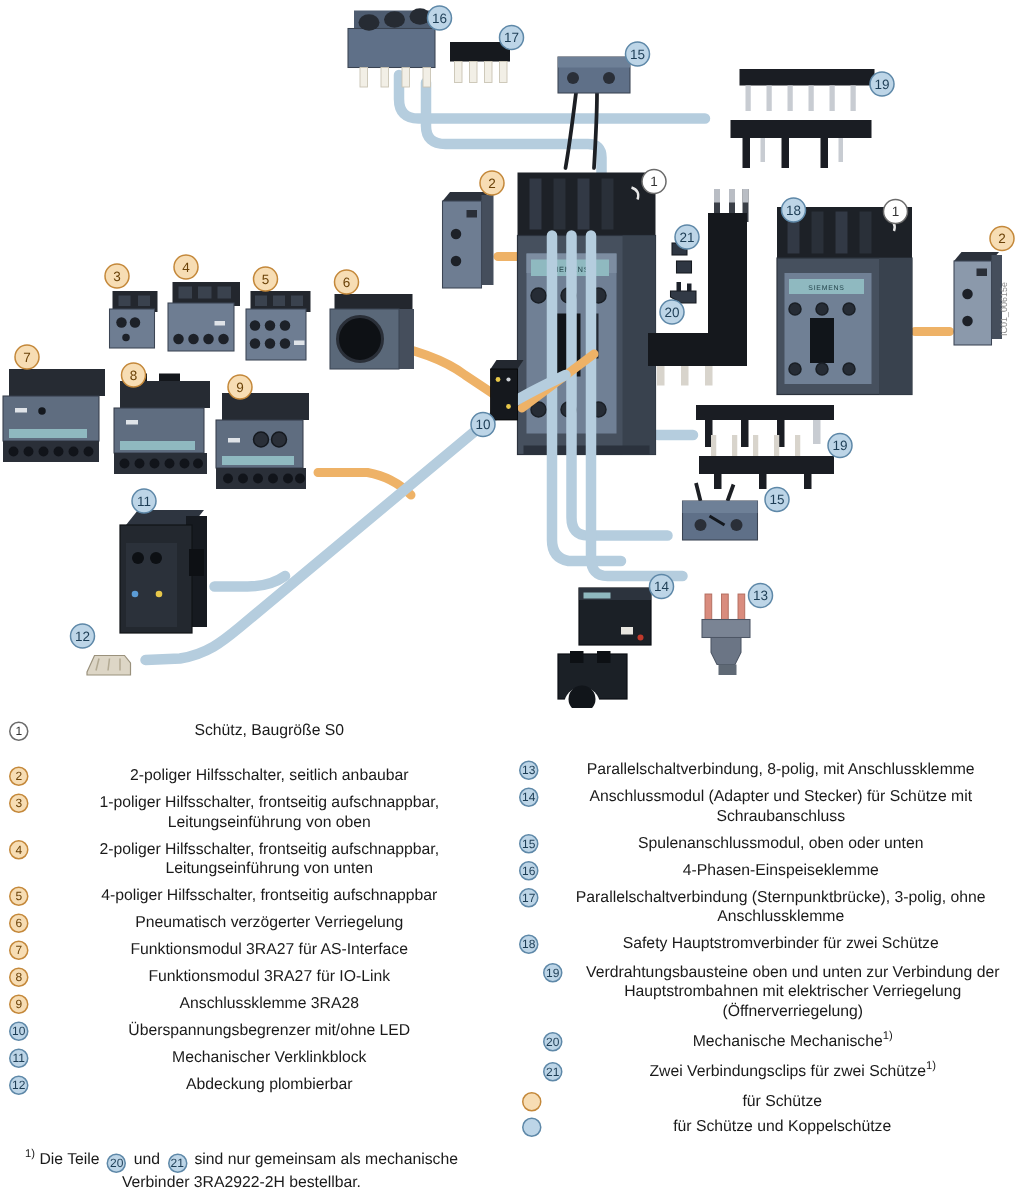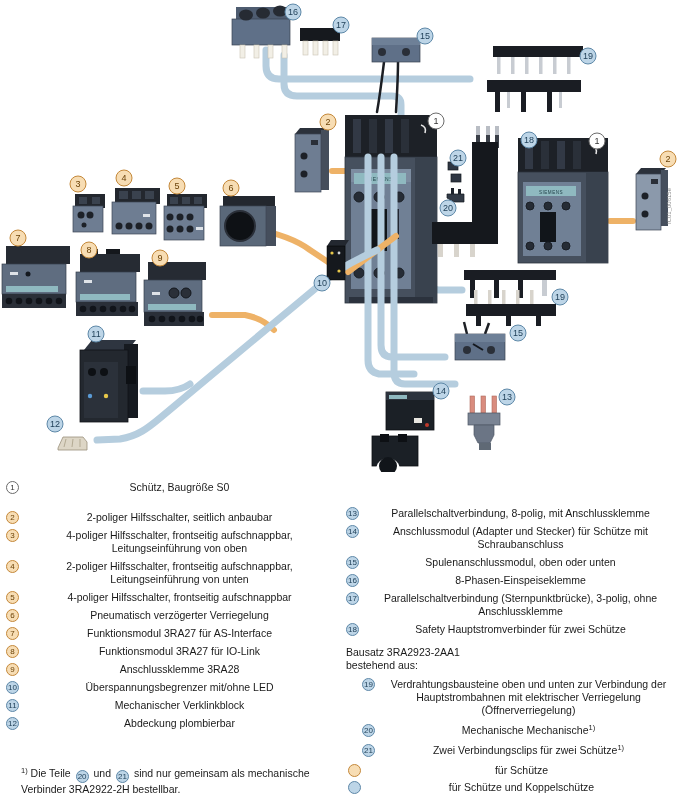--- a/index.html
+++ b/index.html
@@ -15,21 +15,21 @@
   .cb.orange{background:#f7ddb4;border:1px solid #c4883a;color:#6b4208;}
   .cb.blue{background:#bdd5e7;border:1px solid #5e88a8;color:#1d3d55;}
   .cb.white{background:#ffffff;border:1px solid #6b6b6b;color:#333;}
   .txt{flex:1;text-align:center;}
   sup{font-size:7.5px;vertical-align:super;line-height:0;}
   .kit-head{margin-top:10px;margin-bottom:2px;}
   .kit-items{margin-left:16px;margin-top:6px;}
   .kit-items .li{margin-bottom:7px;}
   .colorkey{margin-top:6px;margin-left:2px;}
   .colorkey .li{margin-bottom:4px;}
-  #footnote{position:absolute;left:21px;top:767px;width:310px;font-size:10.5px;line-height:13px;}
+  #footnote{position:absolute;left:6px;top:767px;width:310px;font-size:10.5px;line-height:13px;text-align:center;}
   #footnote .cb{margin:0 2px;vertical-align:-2px;display:inline-flex;}
   svg text{font-family:"Liberation Sans",sans-serif;}
   .co circle{stroke-width:1;}
   .co.orange circle{fill:#f7ddb4;stroke:#c4883a;}
   .co.blue circle{fill:#bdd5e7;stroke:#5e88a8;}
   .co.white circle{fill:#ffffff;stroke:#6b6b6b;}
   .co text{font-size:9px;text-anchor:middle;}
   .co.orange text{fill:#6b4208;}
   .co.blue text{fill:#1d3d55;}
   .co.white text{fill:#333;}
@@ -467,21 +467,21 @@
   <div class="li gap">
       <span class="cb white">1</span>
       <span class="txt">Schütz, Baugröße S0</span>
     </div>
   <div class="li">
       <span class="cb orange">2</span>
       <span class="txt">2-poliger Hilfsschalter, seitlich anbaubar</span>
     </div>
   <div class="li">
       <span class="cb orange">3</span>
-      <span class="txt">4-poliger Hilfsschalter, frontseitig aufschnappbar, Leitungseinführung von oben</span>
+      <span class="txt">1-poliger Hilfsschalter, frontseitig aufschnappbar, Leitungseinführung von oben</span>
     </div>
   <div class="li">
       <span class="cb orange">4</span>
       <span class="txt">2-poliger Hilfsschalter, frontseitig aufschnappbar, Leitungseinführung von unten</span>
     </div>
   <div class="li">
       <span class="cb orange">5</span>
       <span class="txt">4-poliger Hilfsschalter, frontseitig aufschnappbar</span>
     </div>
   <div class="li">
@@ -522,35 +522,31 @@
   <div class="li">
       <span class="cb blue">14</span>
       <span class="txt">Anschlussmodul (Adapter und Stecker) für Schütze mit Schraubanschluss</span>
     </div>
   <div class="li">
       <span class="cb blue">15</span>
       <span class="txt">Spulenanschlussmodul, oben oder unten</span>
     </div>
   <div class="li">
       <span class="cb blue">16</span>
-      <span class="txt">8-Phasen-Einspeiseklemme</span>
+      <span class="txt">4-Phasen-Einspeiseklemme</span>
     </div>
   <div class="li">
       <span class="cb blue">17</span>
       <span class="txt">Parallelschaltverbindung (Sternpunktbrücke), 3-polig, ohne Anschlussklemme</span>
     </div>
   <div class="li">
       <span class="cb blue">18</span>
       <span class="txt">Safety Hauptstromverbinder für zwei Schütze</span>
     </div>
 
-  <div class="kit-head">
-    <div>Bausatz 3RA2923-2AA1</div>
-    <div>bestehend aus:</div>
-  </div>
   <div class="kit-items">
     <div class="li">
         <span class="cb blue">19</span>
         <span class="txt"><span>Verdrahtungsbausteine oben und unten zur Verbindung der Hauptstrombahnen mit elektrischer Verriegelung (Öffnerverriegelung)</span><sup></sup></span>
       </div>
     <div class="li">
         <span class="cb blue">20</span>
         <span class="txt"><span>Mechanische Mechanische</span><sup>1)</sup></span>
       </div>
     <div class="li">

